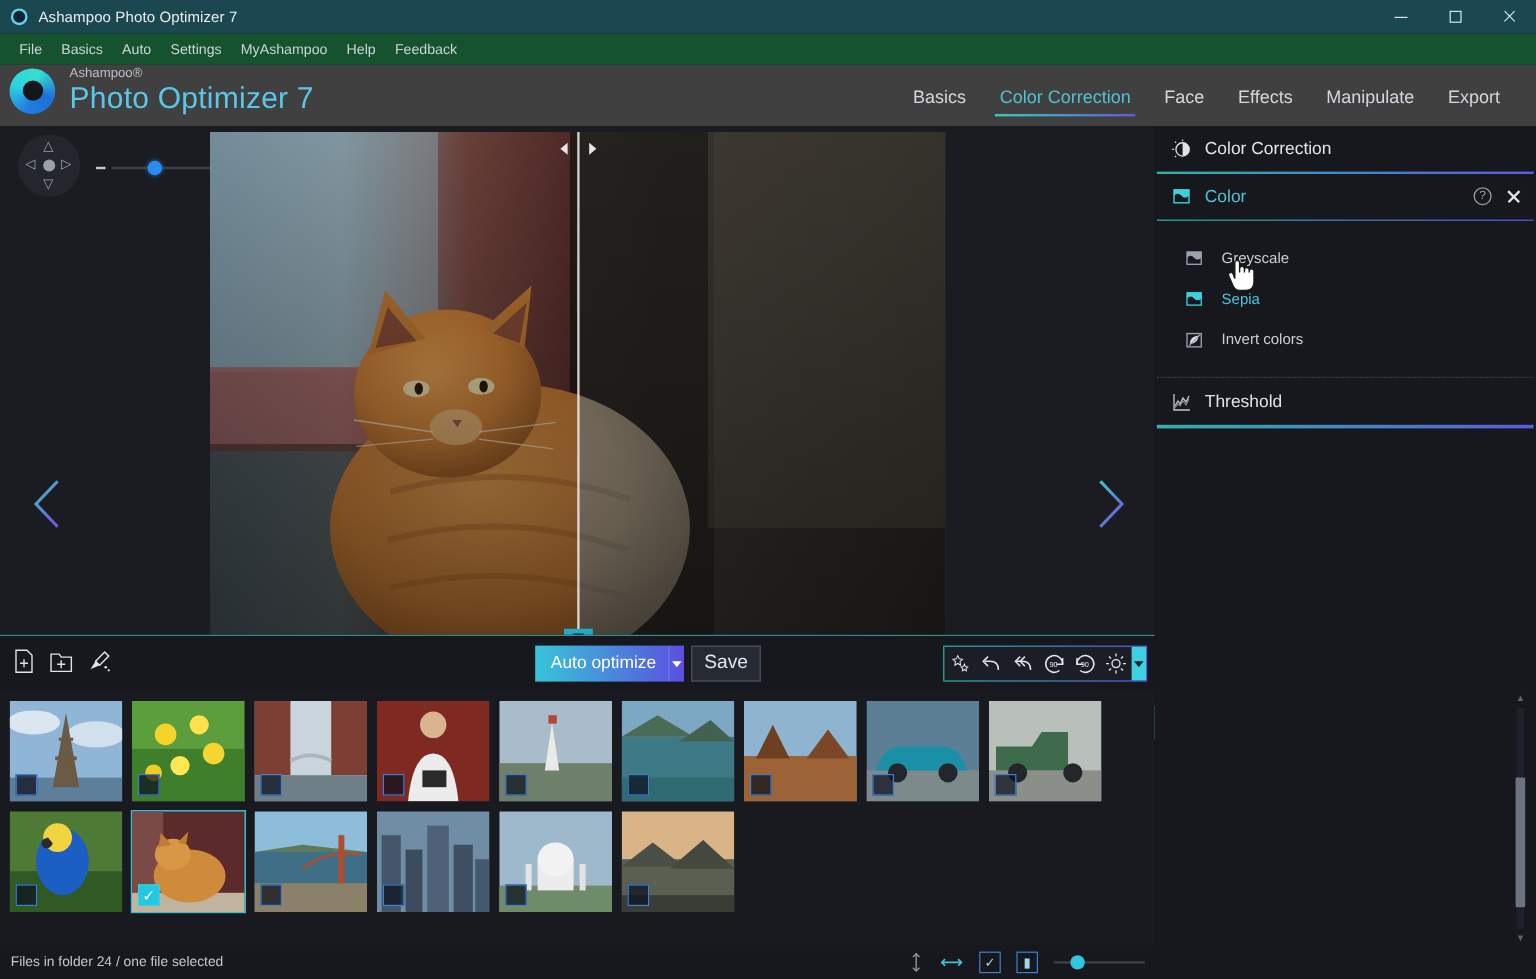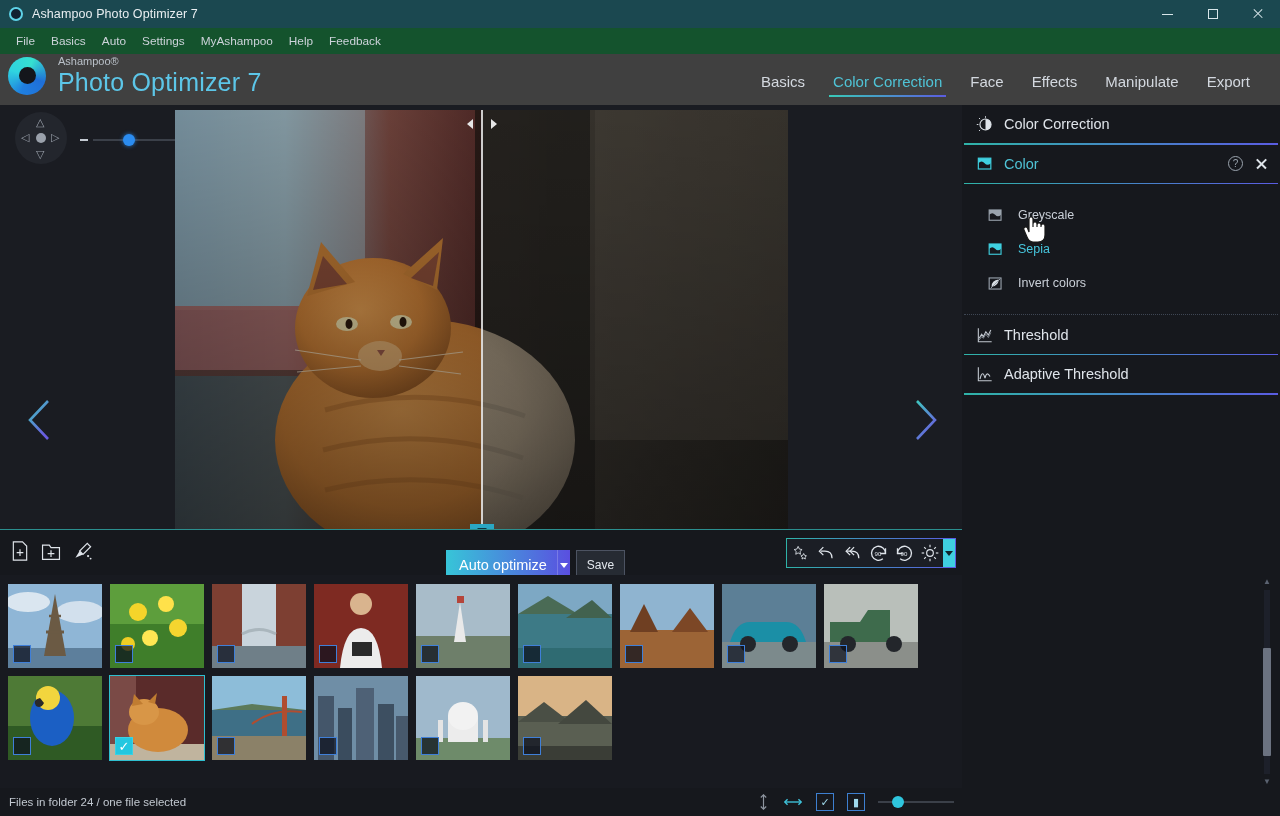--- a/index.html
+++ b/index.html
@@ -148,31 +148,31 @@
   .subitem .stx { font-size:12.5px; color:#c9cfd7; margin-left:10px; }
   .subitem.sel .stx { color:#46c5dc; }
 
   
   .cursor { position:absolute; left:1020px; top:212px; width:26px; height:34px; }
 
   
   .botbar { position:absolute; left:0; top:529px; width:962px; height:46px;
     background:#16181d; border-top:1.5px solid #2b8f8f; }
   .bt-left { position:absolute; left:10px; top:10px; display:flex; gap:10px; align-items:center; }
-  .bt-center { position:absolute; left:446px; top:20px; display:flex; align-items:stretch; gap:6px; }
+  .bt-center { position:absolute; left:446px; top:8px; display:flex; align-items:stretch; gap:6px; }
   .autoopt { height:30px; background:linear-gradient(90deg,#37c5d8,#5a4fe0);
     display:flex; align-items:center; }
   .autoopt .t { font-size:14.5px; color:#ffffff; padding:0 10px 0 13px; }
   .autoopt .c { width:13px; display:flex; align-items:center; justify-content:center;
     border-left:1px solid rgba(255,255,255,.2); height:30px; }
   .autoopt .c b { width:0;height:0;border-left:4px solid transparent;
     border-right:4px solid transparent;border-top:5px solid #fff; }
   .savebtn { height:30px; min-width:38px; padding:0 10px; background:#262b33;
     border:1px solid #4c5362; display:flex; align-items:center; justify-content:center;
-    font-size:12px; color:#e2e7ed; }
+    font-size:16px; color:#e2e7ed; }
   .bt-right { position:absolute; left:786px; top:8px; height:30px; display:flex;
     align-items:center; border:1.5px solid; border-image:linear-gradient(90deg,#2fb3a8,#5a5ce2) 1;
     background:#1b1e25; }
   .bt-right .ti { width:26px; height:28px; display:flex; align-items:center; justify-content:center; }
   .bt-right .tcaret { width:12px; height:28px; background:#3fd0e0; display:flex;
     align-items:center; justify-content:center; }
   .bt-right .tcaret b { width:0;height:0;border-left:4px solid transparent;
     border-right:4px solid transparent;border-top:5px solid #10252b; }
 
   
@@ -475,29 +475,20 @@
         <svg width="20" height="20" viewBox="0 0 24 24">
           <path d="M4 4 v16 h16" fill="none" stroke="#c2c8d0" stroke-width="1.3"></path>
           <polyline points="5,16 8,11 10,14 13,8 16,12 19,6" fill="none" stroke="#c2c8d0" stroke-width="1.3"></polyline>
           <polyline points="5,18 8,14 10,16 13,11 16,15 19,9" fill="none" stroke="#8d949e" stroke-width="1"></polyline>
         </svg>
       </div>
       <div class="tx">Threshold</div>
     </div>
     <div class="divider"></div>
 
-    <div class="rowhdr">
-      <div class="ic">
-        <svg width="20" height="20" viewBox="0 0 24 24">
-          <path d="M4 4 v16 h16" fill="none" stroke="#c2c8d0" stroke-width="1.3"></path>
-          <path d="M6 18 q3 -12 6 -1 q2 -9 6 -2" fill="none" stroke="#c2c8d0" stroke-width="1.4"></path>
-        </svg>
-      </div>
-      <div class="tx">Adaptive Threshold</div>
-    </div>
     <div class="divider"></div>
   </div>
 
   <svg class="cursor" viewBox="0 0 26 34">
     <path d="M9 20 V7 a2 2 0 0 1 4 0 v8 v-3 a2 2 0 0 1 4 0 v3 v-2 a2 2 0 0 1 4 0 v2 v-1
              a2 2 0 0 1 4 0 v9 q0 7 -7 7 h-5 q-4 0 -6 -5 l-3 -7 a2 2 0 0 1 3.5 -2 z" fill="#ffffff" stroke="#1a1a1a" stroke-width="1.2"></path>
   </svg>
 
   <div class="botbar">
     <div class="bt-left">

